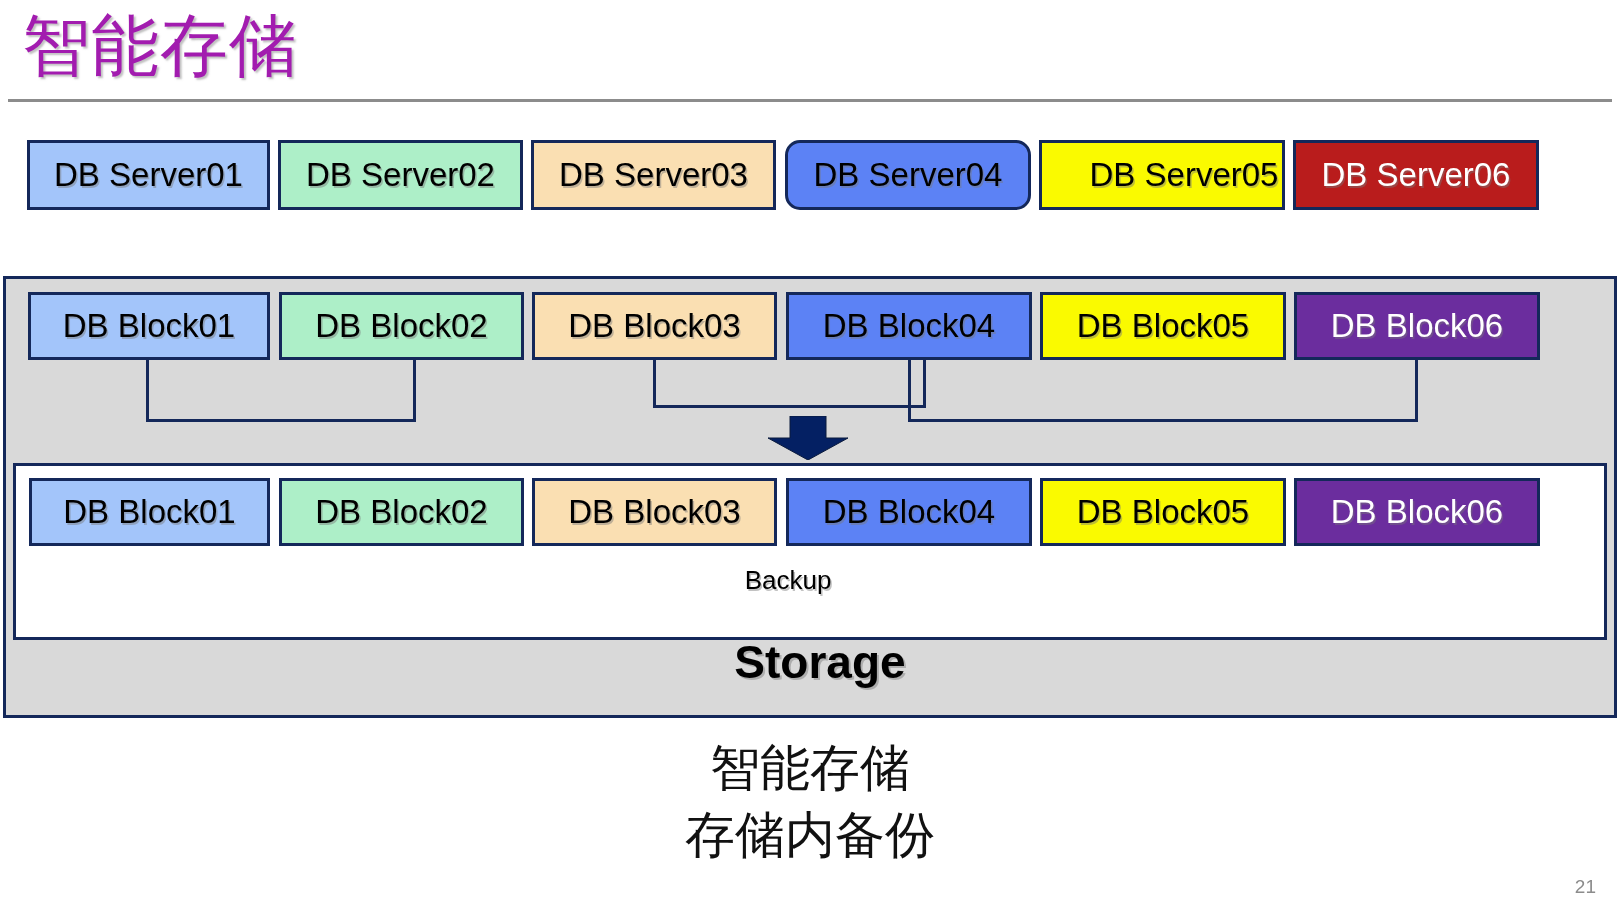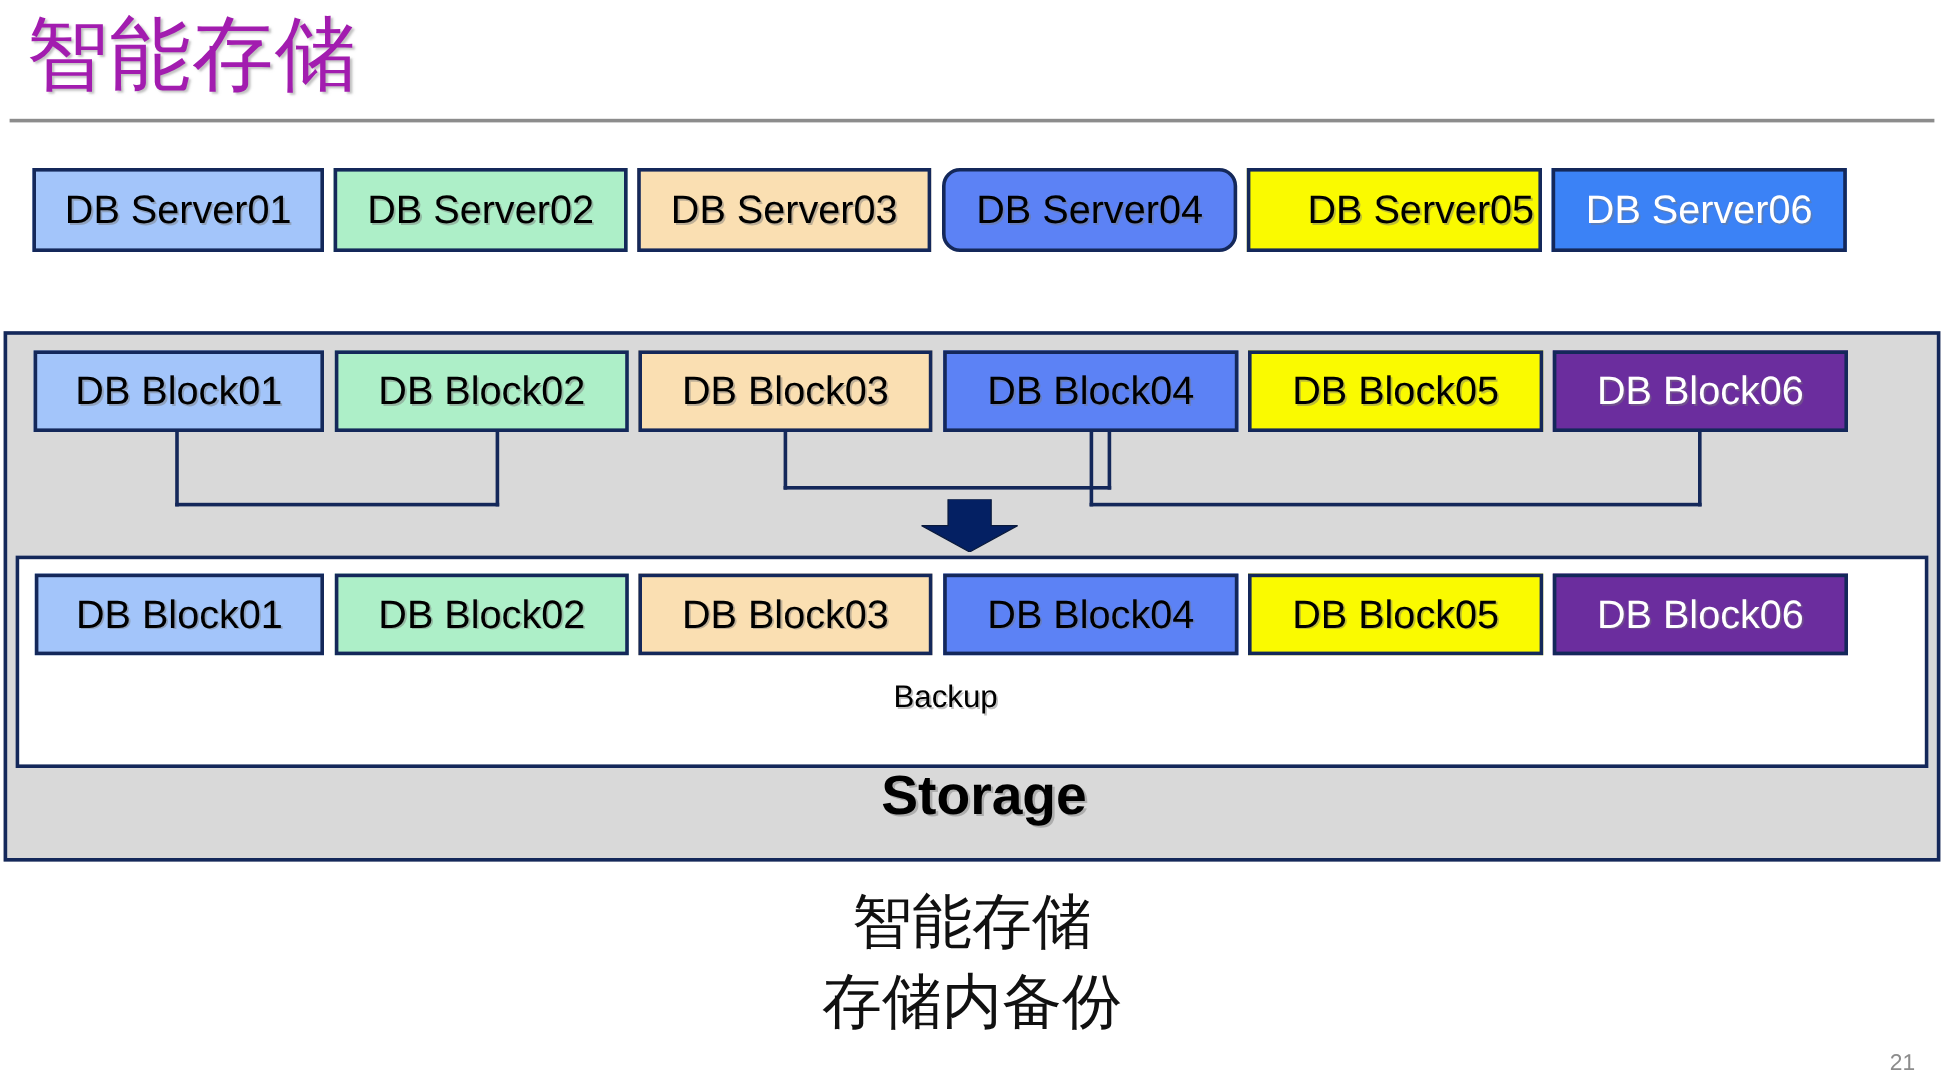--- a/index.html
+++ b/index.html
@@ -153,21 +153,21 @@
 
 <div id="slide-title">智能存储</div>
 <div id="title-rule"></div>
 
 <div id="server-row">
     <div class="box" style="left: 27px; width: 243px; background: rgb(163, 197, 250); color: rgb(0, 0, 0);">DB Server01</div>
     <div class="box" style="left: 278px; width: 245px; background: rgb(173, 239, 200); color: rgb(0, 0, 0);">DB Server02</div>
     <div class="box" style="left: 531px; width: 245px; background: rgb(250, 223, 178); color: rgb(0, 0, 0);">DB Server03</div>
     <div class="box" style="left: 785px; width: 246px; background: rgb(92, 130, 245); color: rgb(0, 0, 0); border-radius: 15px;">DB Server04</div>
     <div class="box" style="left: 1039px; width: 246px; background: rgb(250, 250, 0); color: rgb(0, 0, 0); padding-left: 44px;">DB Server05</div>
-    <div class="box light" style="left: 1293px; width: 246px; background: #3b82f6; color: rgb(255, 255, 255);">DB Server06</div>
+    <div class="box light" style="left: 1293px; width: 246px; background: #b91c1c; color: rgb(255, 255, 255);">DB Server06</div>
   </div>
 
 <div id="storage-container"></div>
 
 <div id="block-row-top">
     <div class="box" style="left: 28px; width: 242px; background: rgb(163, 197, 250); color: rgb(0, 0, 0);">DB Block01</div>
     <div class="box" style="left: 279px; width: 245px; background: rgb(173, 239, 200); color: rgb(0, 0, 0);">DB Block02</div>
     <div class="box" style="left: 532px; width: 245px; background: rgb(250, 223, 178); color: rgb(0, 0, 0);">DB Block03</div>
     <div class="box" style="left: 786px; width: 246px; background: rgb(92, 130, 245); color: rgb(0, 0, 0);">DB Block04</div>
     <div class="box" style="left: 1040px; width: 246px; background: rgb(250, 250, 0); color: rgb(0, 0, 0);">DB Block05</div>

